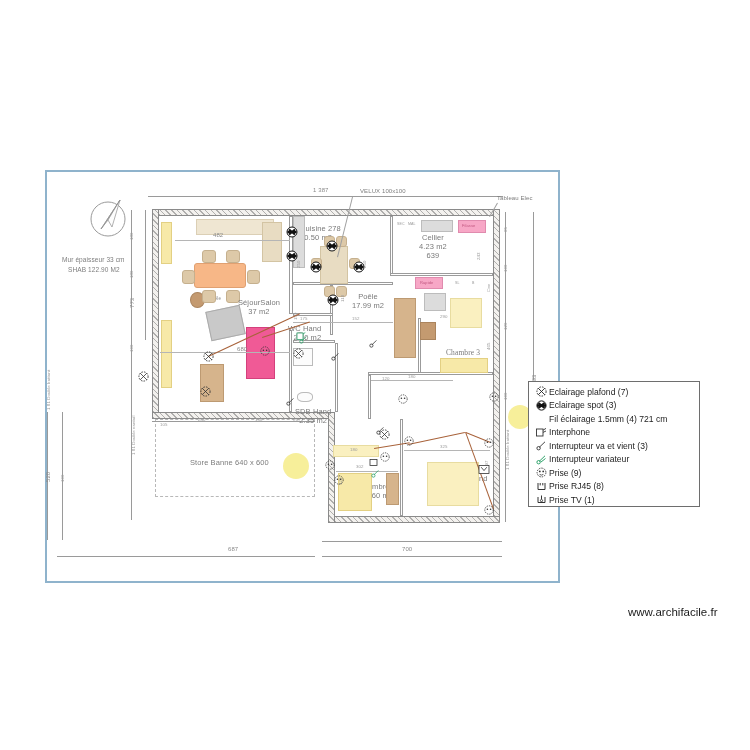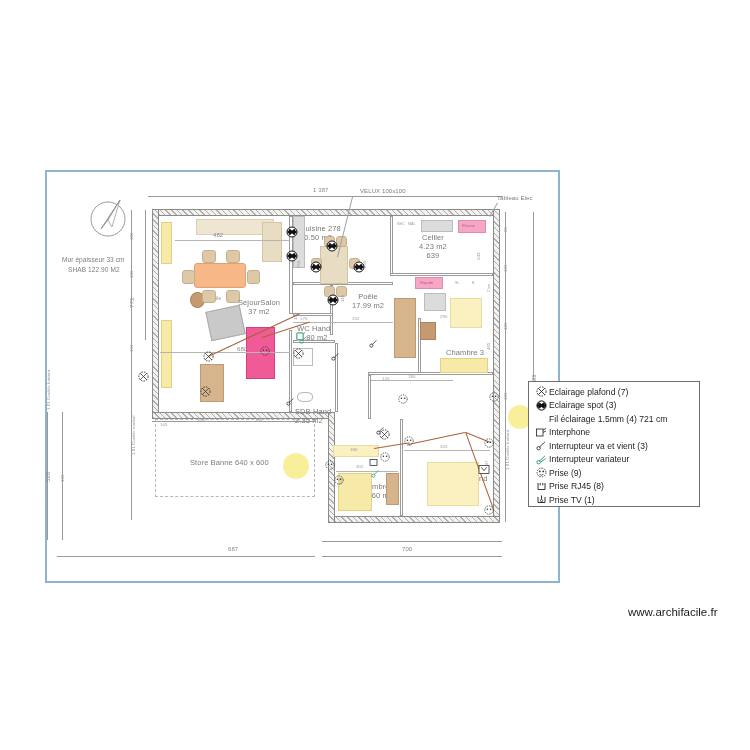--- a/index.html
+++ b/index.html
@@ -245,36 +245,36 @@
     <span>17.99  m2</span>
   </div>
   <div class="lbl lbl-dim-sm rot90" style="left:340px;top:302px;">110</div>
   <div class="lbl lbl-dim-sm" style="left:300px;top:316px;">175</div>
   <div class="lbl lbl-dim-sm" style="left:352px;top:316px;">152</div>
   <div class="lbl lbl-dim-sm" style="left:382px;top:376px;">120</div>
   <div class="abs thinline" style="left:293px;top:322px;width:100px;height:1px;"></div>
   <div class="fz f-brown2" style="left:394px;top:298px;width:22px;height:60px;"></div>
   <div class="fz f-brown" style="left:420px;top:322px;width:16px;height:18px;"></div>
 
-  <div class="lbl lbl-room" style="left:297px;top:324px;text-align:center;">
+  <div class="lbl lbl-room" style="left:288px;top:324px;text-align:right;">
     <span>WC Hand</span><br>
     <span>2.80  m2</span>
   </div>
   <div class="fz f-white" style="left:296px;top:332px;width:8px;height:9px;border-radius:40%;"></div>
 
-  <div class="lbl lbl-room" style="left:295px;top:407px;text-align:left;">
+  <div class="lbl lbl-room" style="left:295px;top:407px;text-align:center;">
     <span>SDB Hand</span><br>
     <span>2.35  m2</span>
   </div>
   <div class="fz f-white" style="left:293px;top:348px;width:20px;height:18px;"></div>
   <div class="fz f-white" style="left:297px;top:392px;width:16px;height:10px;border-radius:40%;"></div>
   <div class="fz f-yellow2" style="left:333px;top:445px;width:46px;height:12px;"></div>
   <div class="lbl lbl-dim-sm" style="left:350px;top:447px;">180</div>
 
-  <div class="lbl lbl-room" style="left:446px;top:348px;">
+  <div class="lbl lbl-room" style="left:446px;top:348px;font-family:Liberation Serif, serif;">
     <span>Chambre 3</span><br>
     <span>14.65  m2</span>
   </div>
   <div class="fz f-yellow" style="left:440px;top:358px;width:48px;height:15px;"></div>
   <div class="fz f-yellow2" style="left:450px;top:298px;width:32px;height:30px;"></div>
   <div class="lbl lbl-dim-sm" style="left:440px;top:314px;">290</div>
   <div class="lbl lbl-dim-sm rot90" style="left:486px;top:350px;">465</div>
   <div class="fz f-gray2" style="left:424px;top:293px;width:22px;height:18px;"></div>
 
   <div class="abs thinline" style="left:371px;top:380px;width:82px;height:1px;"></div>

